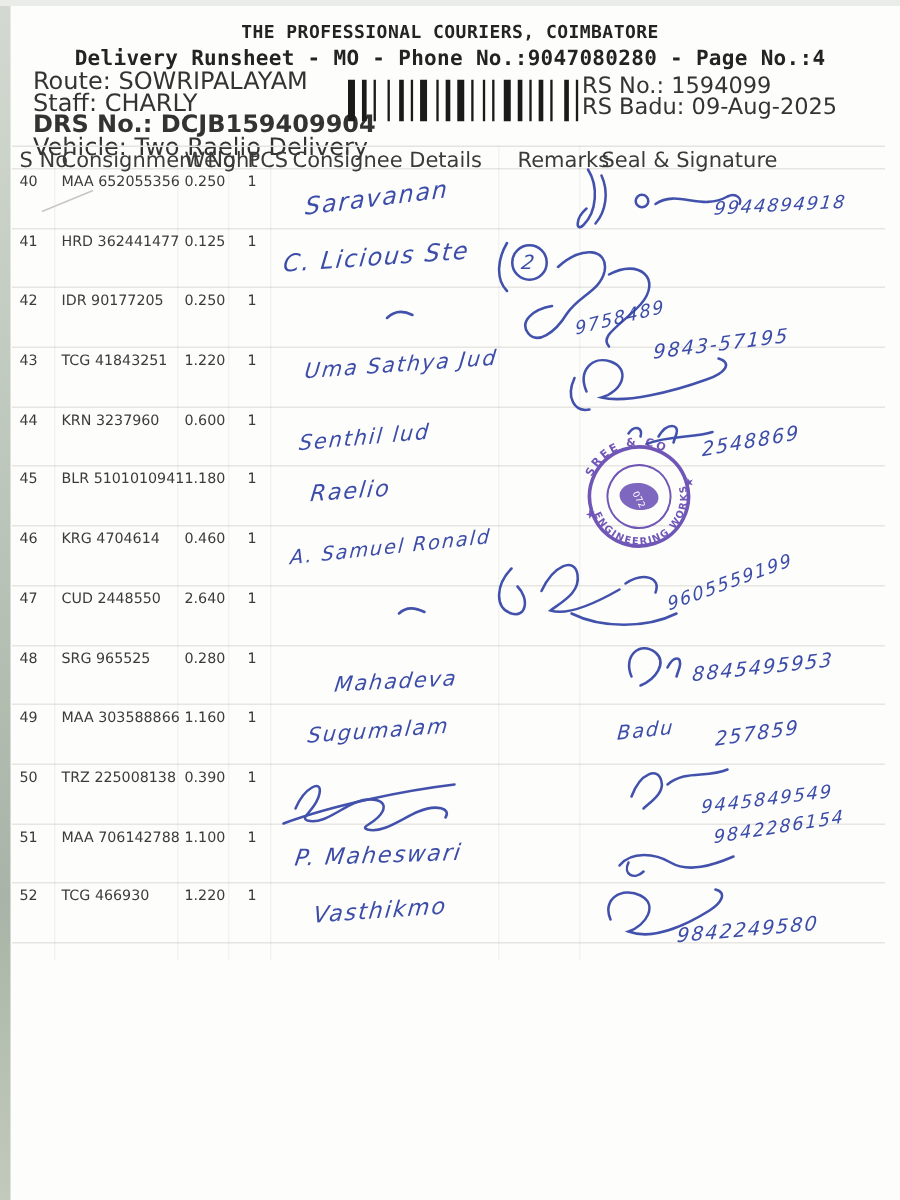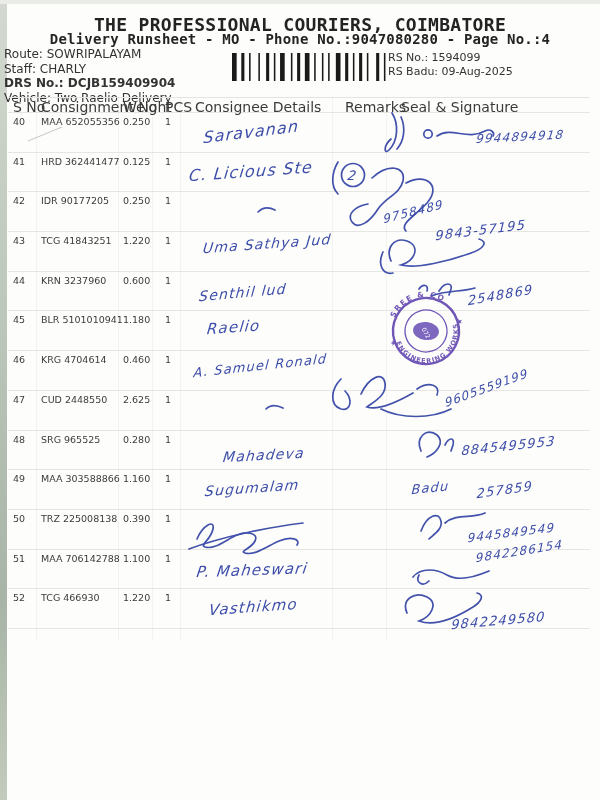--- a/index.html
+++ b/index.html
@@ -10,27 +10,27 @@
   html,body{margin:0;padding:0;background:#ffffff;}
   .page{
     position:relative;width:600px;height:800px;overflow:hidden;
     background:#fdfdfb;
     font-family:"DejaVu Sans",sans-serif;color:var(--print);
   }
   .scan-edge{position:absolute;left:0;top:0;bottom:0;width:7px;
     background:linear-gradient(180deg,#d3d9d0 0%,#bcc6ba 40%,#a8b4a7 75%,#c2cabd 100%);}
   .scan-top{position:absolute;left:0;top:0;right:0;height:4px;background:#e9ece7;}
   .title{position:absolute;left:0;right:0;top:14px;text-align:center;
-    font-family:"DejaVu Sans Mono",monospace;font-weight:bold;font-size:18px;color:#232323;letter-spacing:.3px;}
+    font-family:"DejaVu Sans Mono",monospace;font-weight:bold;font-size:12px;color:#232323;letter-spacing:.3px;}
   .subtitle{position:absolute;left:0;right:0;top:31px;text-align:center;
     font-family:"DejaVu Sans Mono",monospace;font-weight:bold;font-size:14px;color:#232323;letter-spacing:.2px;}
-  .meta{position:absolute;left:4px;top:47px;font-size:12px;line-height:14.5px;color:#333;}
+  .meta{position:absolute;left:22px;top:47px;font-size:16px;line-height:14.5px;color:#333;}
   .meta .row{white-space:nowrap;}
   .meta .drs{font-weight:bold;}
-  .rsblock{position:absolute;left:388px;top:51px;font-size:11px;line-height:13.5px;color:#333;white-space:nowrap;}
+  .rsblock{position:absolute;left:388px;top:51px;font-size:15px;line-height:13.5px;color:#333;white-space:nowrap;}
   .barcode{position:absolute;left:232px;top:53px;}
   
   .table{position:absolute;left:8px;top:97px;width:582px;}
   .thead,.trow{display:flex;align-items:flex-start;border-bottom:1px solid #e7e6e2;}
   .thead{height:13px;border-top:1px solid #e5e4e0;font-size:14px;color:#3a3a3a;padding-top:1px;}
   .trow{height:39.7px;font-size:9.5px;padding-top:3px;box-sizing:border-box;}
   .c{display:block;white-space:nowrap;overflow:visible;}
   .c-sno{width:28px;padding-left:5px;}
   .c-cons{width:82px;}
   .c-wt{width:38px;}
@@ -164,21 +164,21 @@
           <span class="c c-cons">KRG 4704614</span>
           <span class="c c-wt">0.460</span>
           <span class="c c-pcs">1</span>
           <span class="c c-consignee"></span>
           <span class="c c-remarks"></span>
           <span class="c c-sig"></span>
         </div>
         <div class="trow">
           <span class="c c-sno">47</span>
           <span class="c c-cons">CUD 2448550</span>
-          <span class="c c-wt">2.625</span>
+          <span class="c c-wt">2.640</span>
           <span class="c c-pcs">1</span>
           <span class="c c-consignee"></span>
           <span class="c c-remarks"></span>
           <span class="c c-sig"></span>
         </div>
         <div class="trow">
           <span class="c c-sno">48</span>
           <span class="c c-cons">SRG 965525</span>
           <span class="c c-wt">0.280</span>
           <span class="c c-pcs">1</span>

